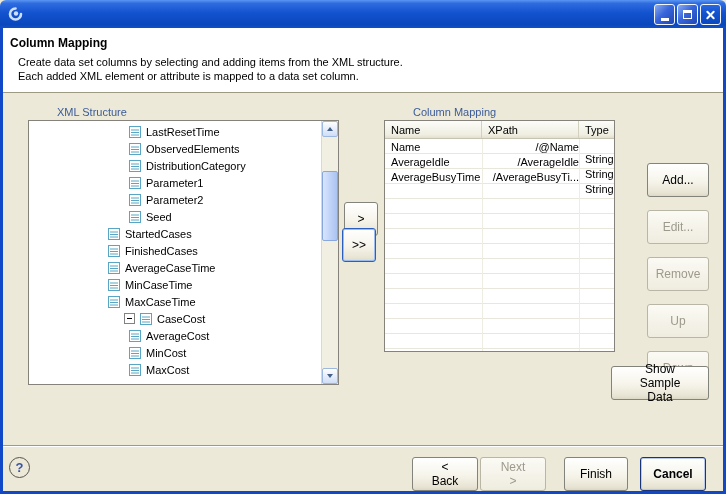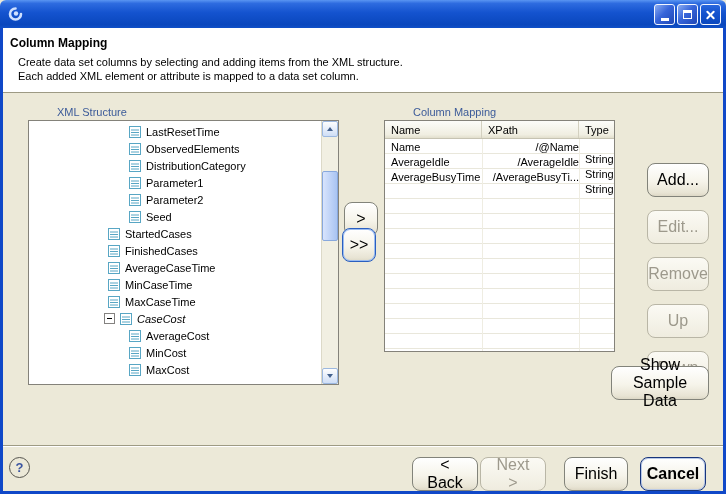--- a/index.html
+++ b/index.html
@@ -49,21 +49,21 @@
   .tree-items{position:absolute;top:0;left:0;right:17px;bottom:0;overflow:hidden;padding-top:2px;}
   .tree-item{height:17px;display:flex;align-items:center;white-space:nowrap;}
   .tree-icon{width:14px;height:14px;margin-right:4px;flex:none;display:flex;}
   .tree-item.lvl2{padding-left:78px;}
   .tree-item.lvl3{padding-left:99px;}
   .expander{
     display:none;width:9px;height:9px;border:1px solid #848280;background:#fff;
     margin-right:4px;position:relative;flex:none;box-sizing:content-box;
   }
   .expander::after{content:"";position:absolute;left:2px;right:2px;top:4px;height:1px;background:#000;}
-  .tree-item.expandable{padding-left:75px;font-style:italic;}
+  .tree-item.expandable{padding-left:95px;}
   .tree-item.expandable .expander{display:block;}
 
   
   .sb{position:absolute;top:0;right:0;bottom:0;width:17px;background:#f1efe2;border-left:1px solid #dcd9c8;box-sizing:border-box;}
   .sb-btn{
     position:absolute;left:0;width:16px;height:16px;box-sizing:border-box;
     background:linear-gradient(180deg,#fefefe,#cfdef6);border:1px solid #9cb8e0;border-radius:2px;
     display:flex;align-items:center;justify-content:center;
   }
   .sb-up{top:0;} .sb-down{bottom:0;}
@@ -72,22 +72,22 @@
   .tri-down{border-top:4px solid #44618e;}
   .sb-thumb{
     position:absolute;left:0;width:16px;top:50px;height:70px;box-sizing:border-box;
     background:linear-gradient(90deg,#d8e4fd,#a9c4f2);border:1px solid #88a8dd;border-radius:2px;
   }
 
   
   .btn{
     position:absolute;box-sizing:border-box;padding:16px;cursor:default;
     background:linear-gradient(180deg,#ffffff 0%,#f6f4ea 55%,#e8e4d4 90%,#ddd8c6 100%);
-    border:1px solid #82837a;border-radius:8px;
-    font-family:"Liberation Sans",sans-serif;font-size:16px;color:#000;
+    border:1px solid #82837a;border-radius:3px;
+    font-family:"Liberation Sans",sans-serif;font-size:12px;color:#000;
     display:flex;align-items:center;justify-content:center;
   }
   .btn.disabled{color:#9d998c;border-color:#b9b6a6;background:linear-gradient(180deg,#fbfaf4,#efecdf);}
   .btn.focused{border-color:#2a5fc0;box-shadow:inset 0 0 0 1px #9bbcf0;}
   .btn.default{border-color:#18357c;box-shadow:inset 0 0 0 1px #b9c9e7;}
   .xfer-one{left:341px;top:174px;width:22px;height:20px;}
   .xfer-all{left:339px;top:200px;width:26px;height:22px;}
 
   
   .table{

